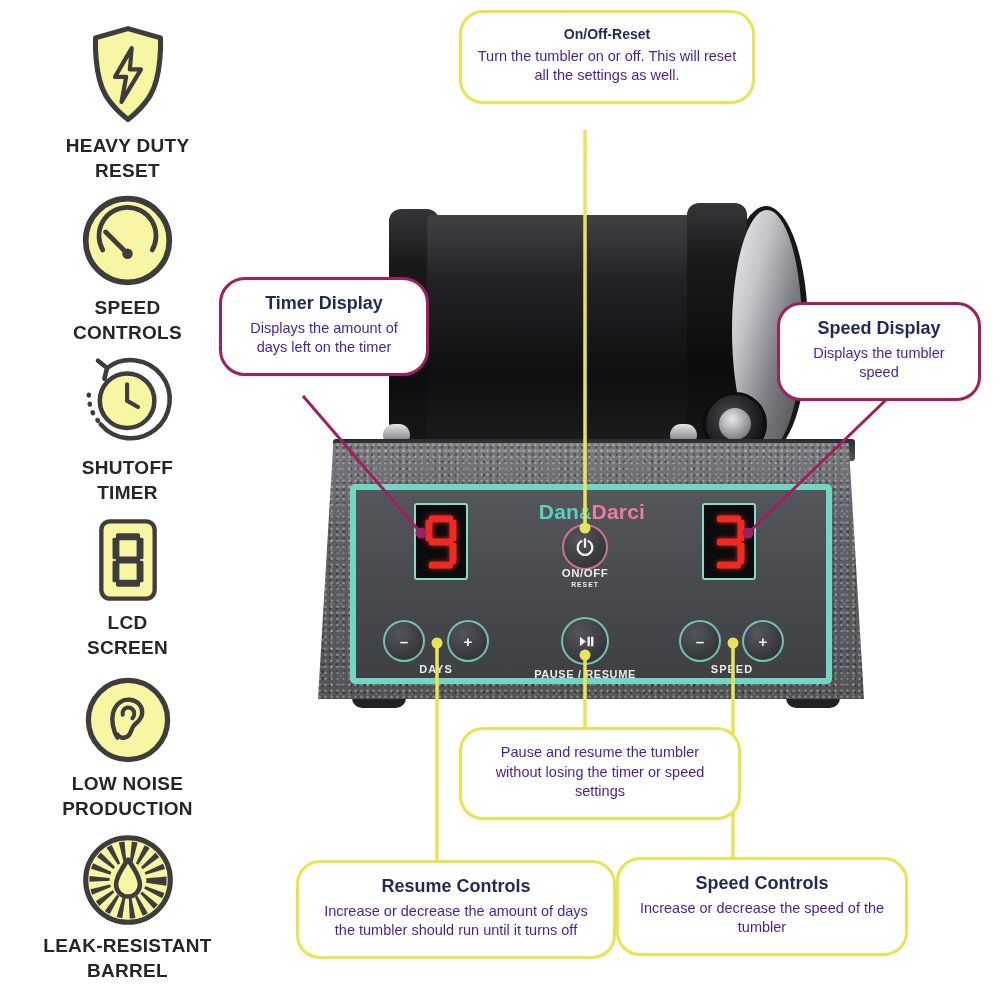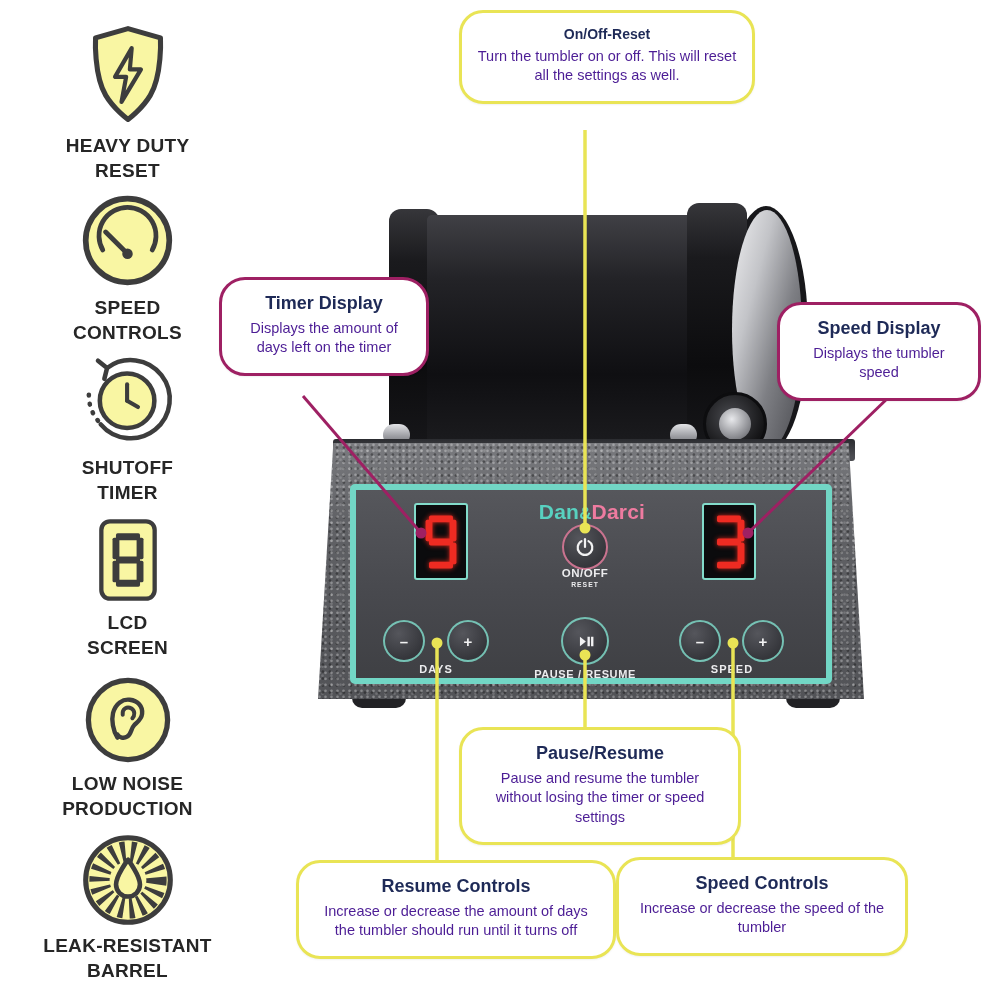--- a/index.html
+++ b/index.html
@@ -272,21 +272,20 @@
   </div>
   <div class="callout magenta" id="co-timer-display">
     <h3>Timer Display</h3>
     <p>Displays the amount of days left on the timer</p>
   </div>
   <div class="callout magenta" id="co-speed-display">
     <h3>Speed Display</h3>
     <p>Displays the tumbler speed</p>
   </div>
   <div class="callout yellow" id="co-pause">
-    <h3>Pause/Resume</h3>
     <p>Pause and resume the tumbler without losing the timer or speed settings</p>
   </div>
   <div class="callout yellow" id="co-timer-controls">
     <h3>Resume Controls</h3>
     <p>Increase or decrease the amount of days the tumbler should run until it turns off</p>
   </div>
   <div class="callout yellow" id="co-speed-controls">
     <h3>Speed Controls</h3>
     <p>Increase or decrease the speed of the tumbler</p>
   </div>

